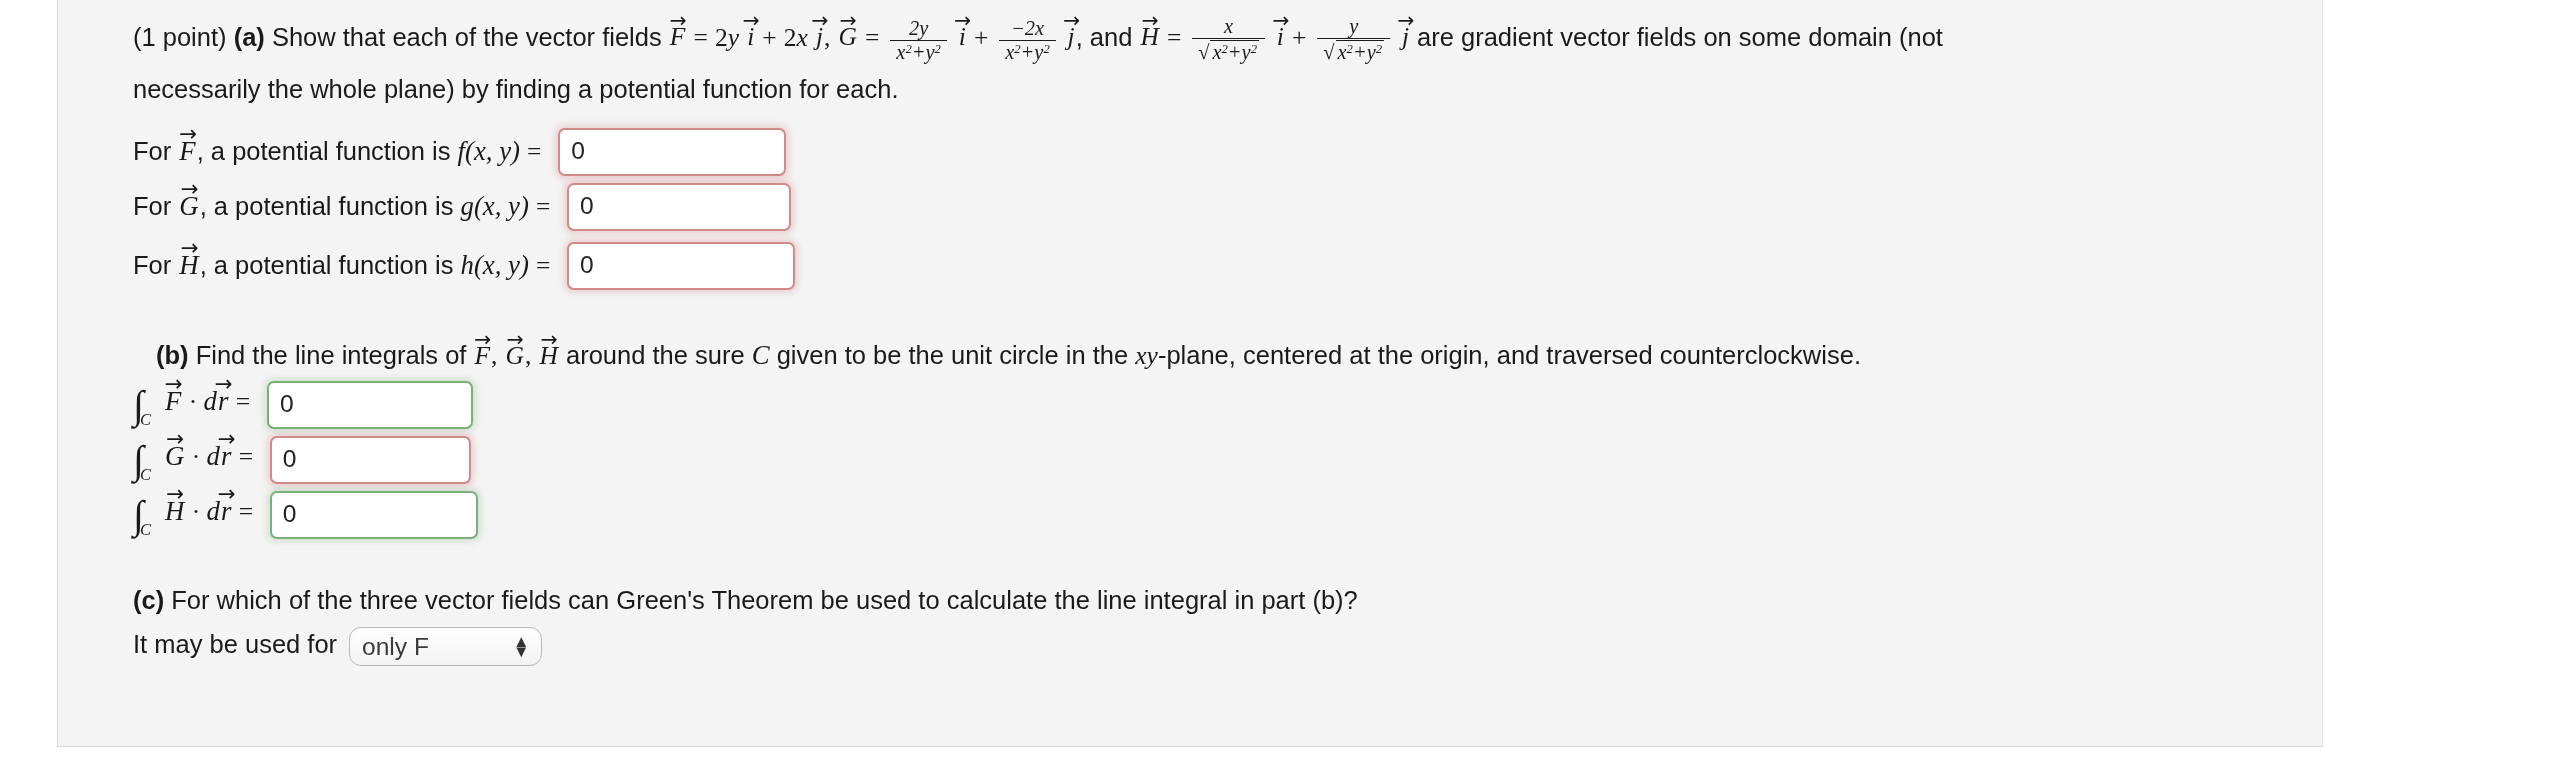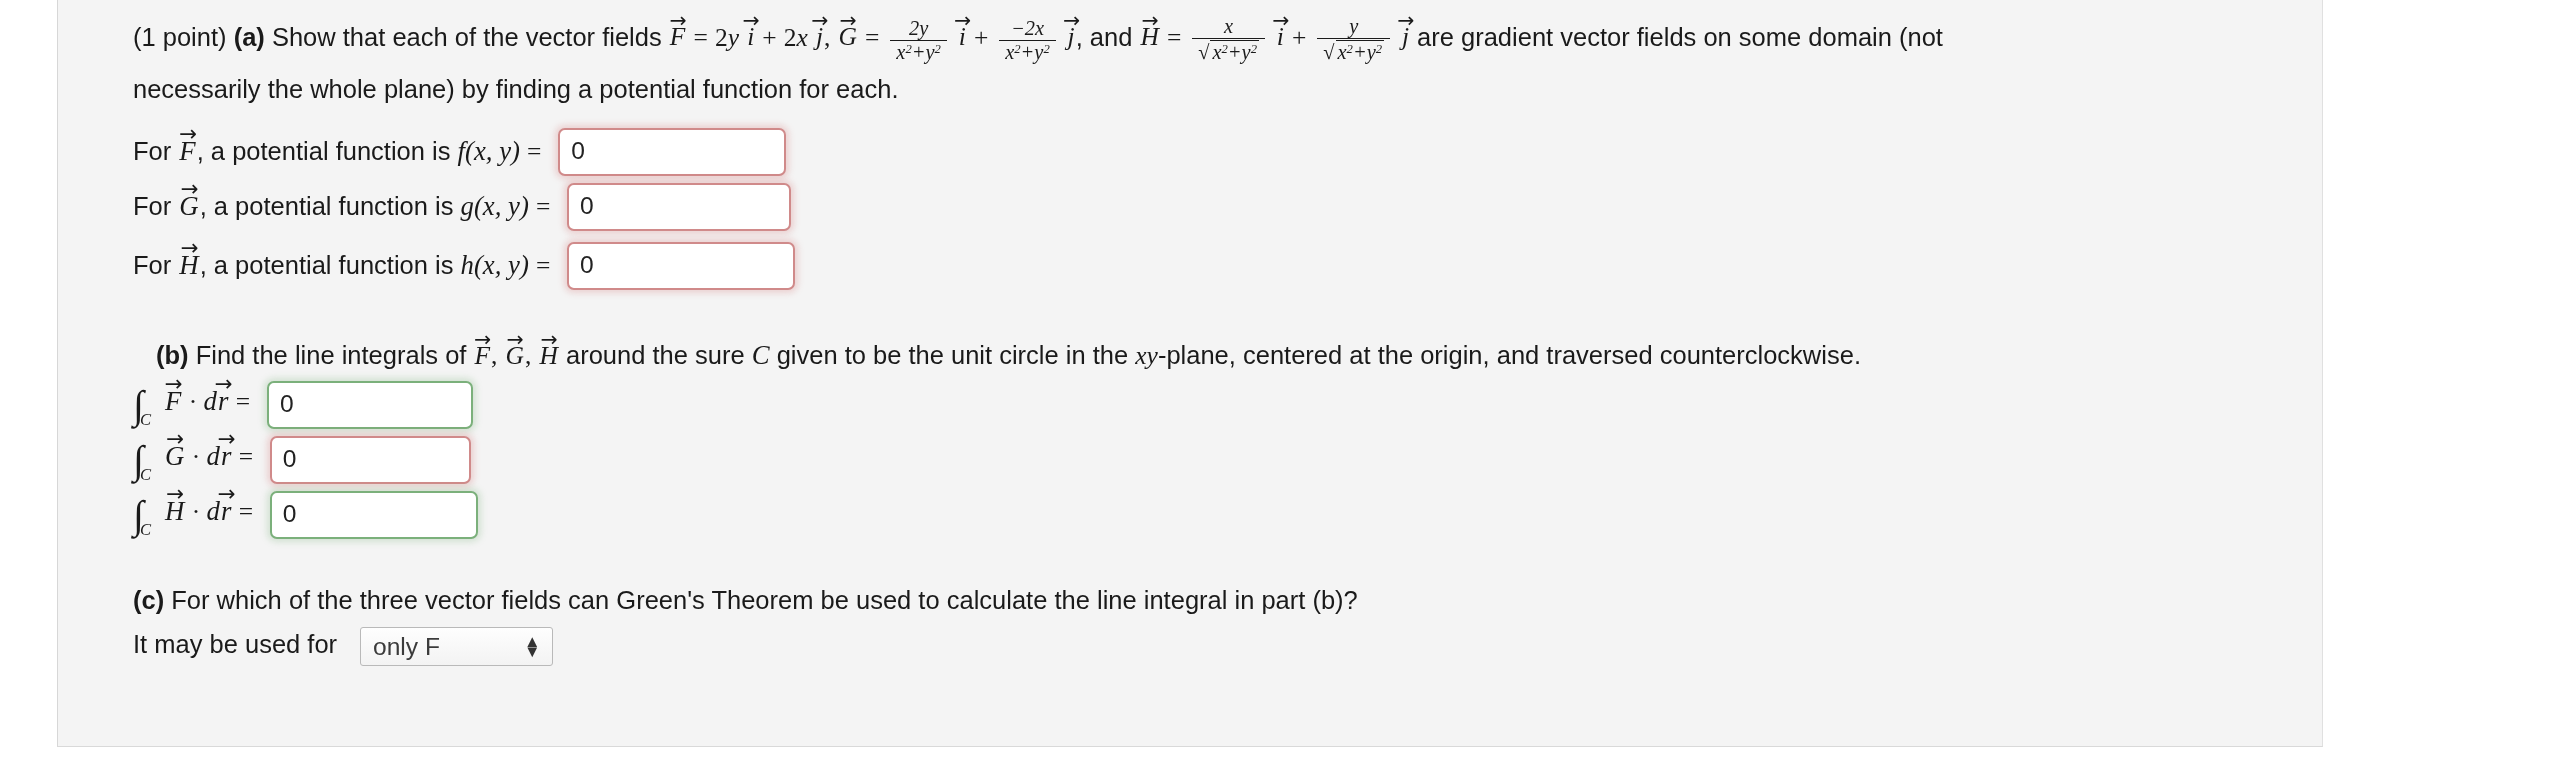--- a/index.html
+++ b/index.html
@@ -148,24 +148,24 @@
   .cpara { position: absolute; left: 75px; top: 588px; white-space: nowrap; font-size: 25.5px; }
   .crow  { position: absolute; left: 75px; top: 627px; white-space: nowrap; font-size: 25.5px; }
   .cnote { position: absolute; left: 75px; top: 678px; white-space: nowrap; font-size: 25.5px; font-style: italic; }
 
   .select-ctl {
     display: inline-block;
     vertical-align: middle;
     position: relative;
     background: linear-gradient(180deg,#fefefe 0%, #f3f3f3 100%);
     border: 1px solid #b9b9b9;
-    border-radius: 3px;
+    border-radius: 12px;
     min-width: 193px;
     height: 39px;
-    margin-left: 16px;
+    margin-left: 5px;
     padding: 5.9px 37px 5.9px 11.8px;
     font-size: 24.6px;
     color: #3b3b3b;
     font-family: "Liberation Sans", sans-serif;
     line-height: 25.5px;
   }
   .select-ctl .spin {
     position: absolute;
     right: 11.8px;
     top: 50%;

